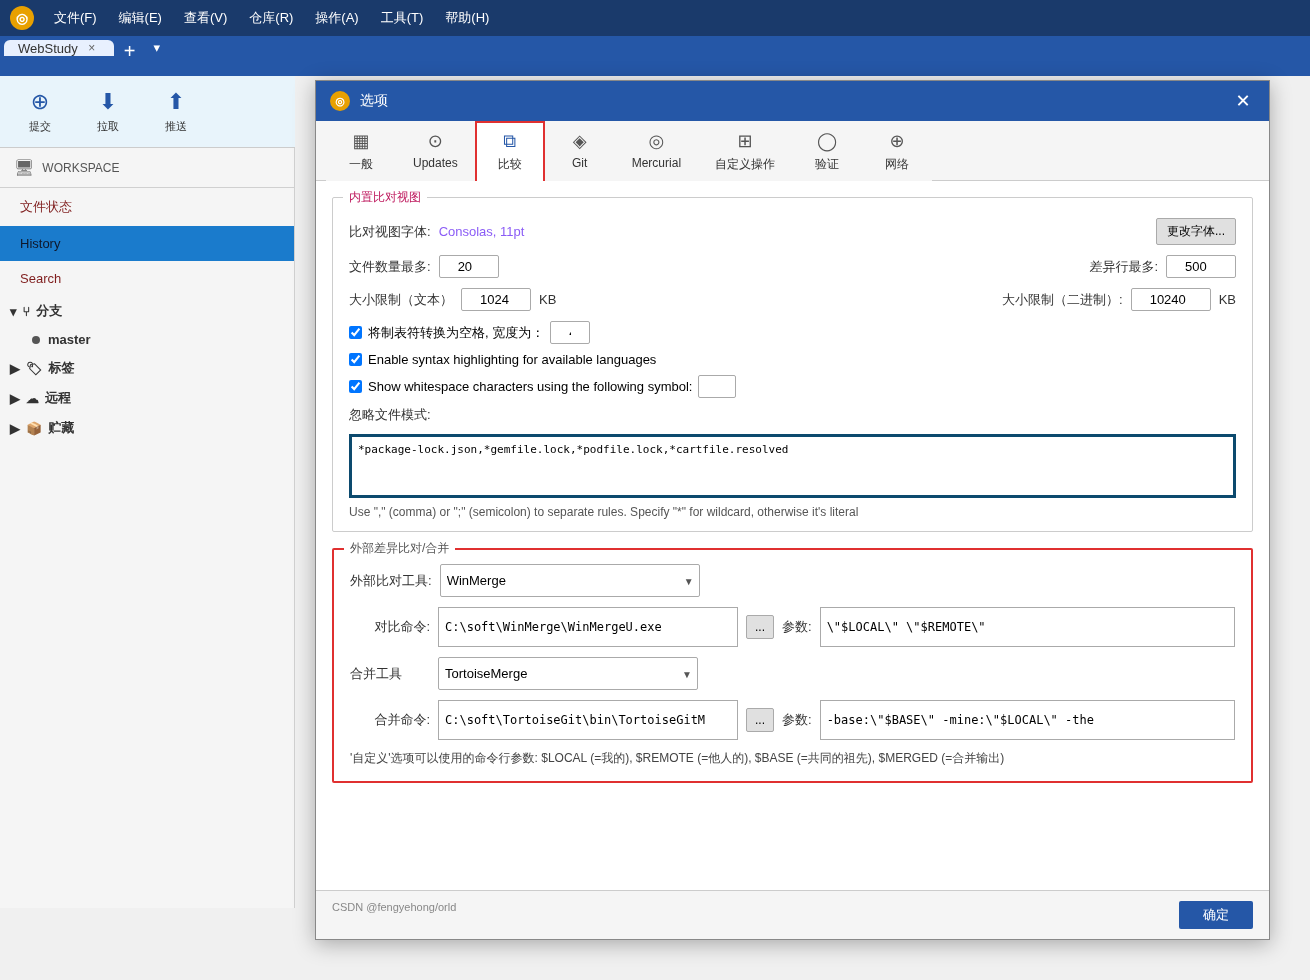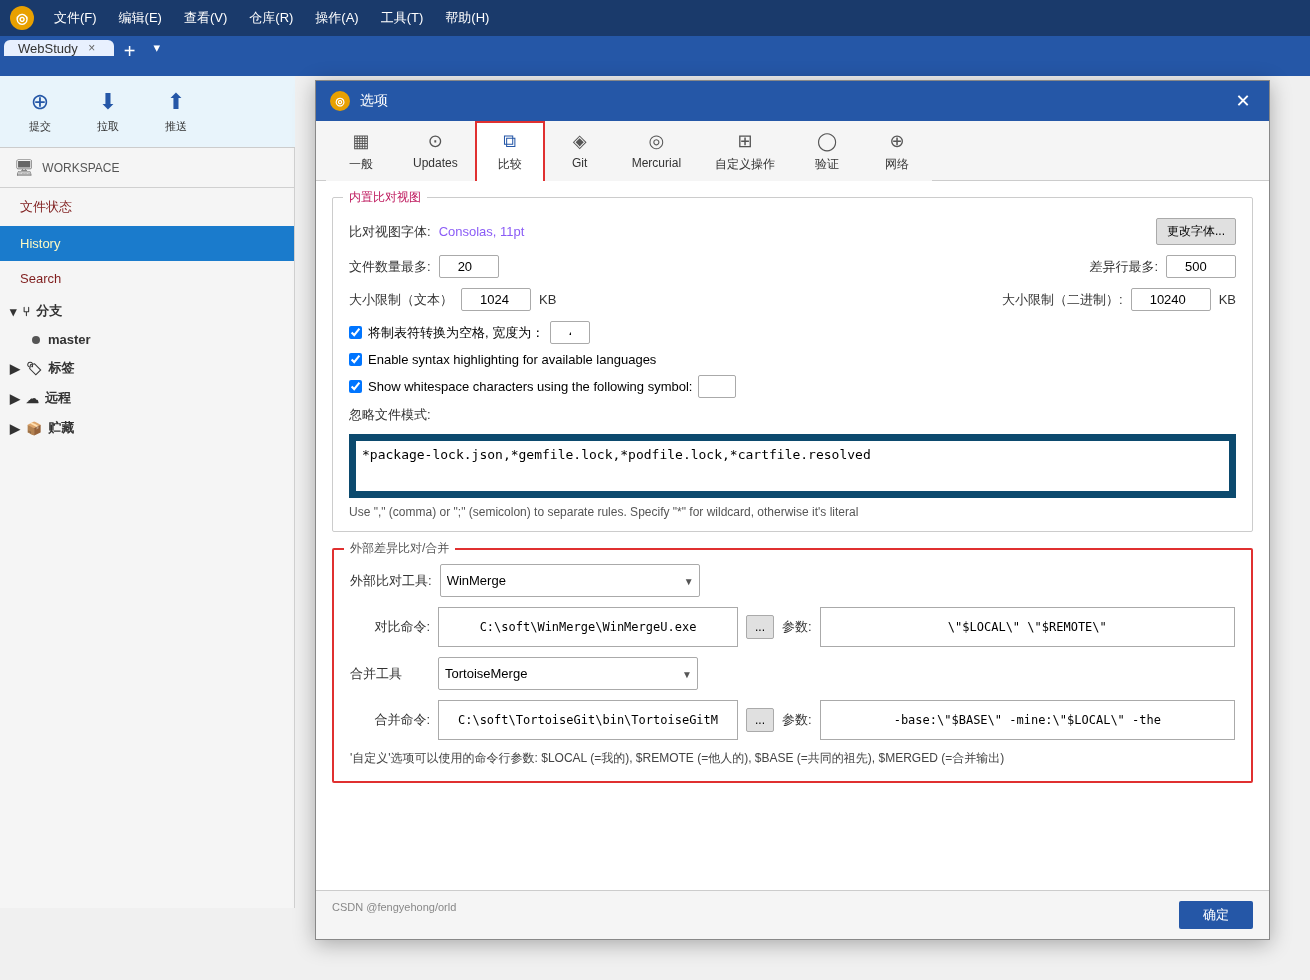--- a/index.html
+++ b/index.html
@@ -107,21 +107,21 @@
       font-size: 16px; color: #666;
     }
     .sidebar-nav-item {
       padding: 10px 20px;
       cursor: pointer;
       color: #7f1d1d;
       font-size: 13px;
     }
     .sidebar-nav-item.active {
       background: #1a7bcc;
-      color: #fef9c3;
+      color: #0f172a;
     }
     .sidebar-section-header {
       display: flex; align-items: center;
       gap: 6px;
       cursor: pointer;
       padding: 6px 10px;
       font-size: 13px;
       color: #333;
       font-weight: bold;
     }
@@ -239,23 +239,23 @@
       display: flex;
       align-items: center;
       margin-bottom: 8px;
       gap: 6px;
       font-size: 13px;
     }
     .checkbox-row input[type="checkbox"] { margin: 0; }
     .ignore-textarea {
       width: 100%;
       height: 64px;
-      border: 7px solid #0c4a6e;
+      border: 3px solid #0c4a6e;
       padding: 6px;
-      font-size: 13px;
+      font-size: 11px;
       font-family: Consolas, monospace;
       resize: none;
     }
     .hint-text {
       font-size: 12px;
       color: #555;
       margin-top: 4px;
     }
 
     
@@ -308,21 +308,20 @@
       cursor: pointer;
       font-size: 12px;
       min-width: 28px;
     }
     .cmd-input {
       border: 1px solid #aaa;
       padding: 12px 6px;
       font-size: 12px;
       background: white;
       font-family: Consolas, monospace;
-      text-align: center;
     }
 
     
     .dialog-footer {
       border-top: 1px solid #ccc;
       padding: 10px 16px;
       display: flex;
       justify-content: flex-end;
       gap: 8px;
       background: #f5f5f5;

